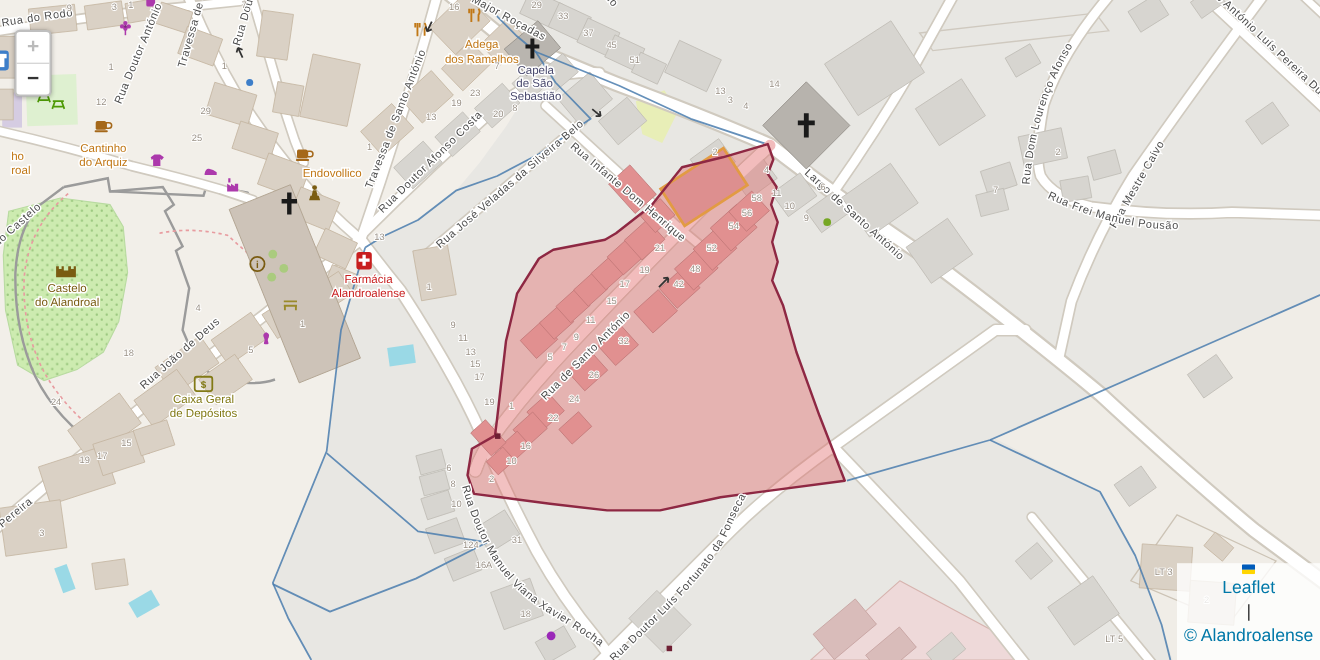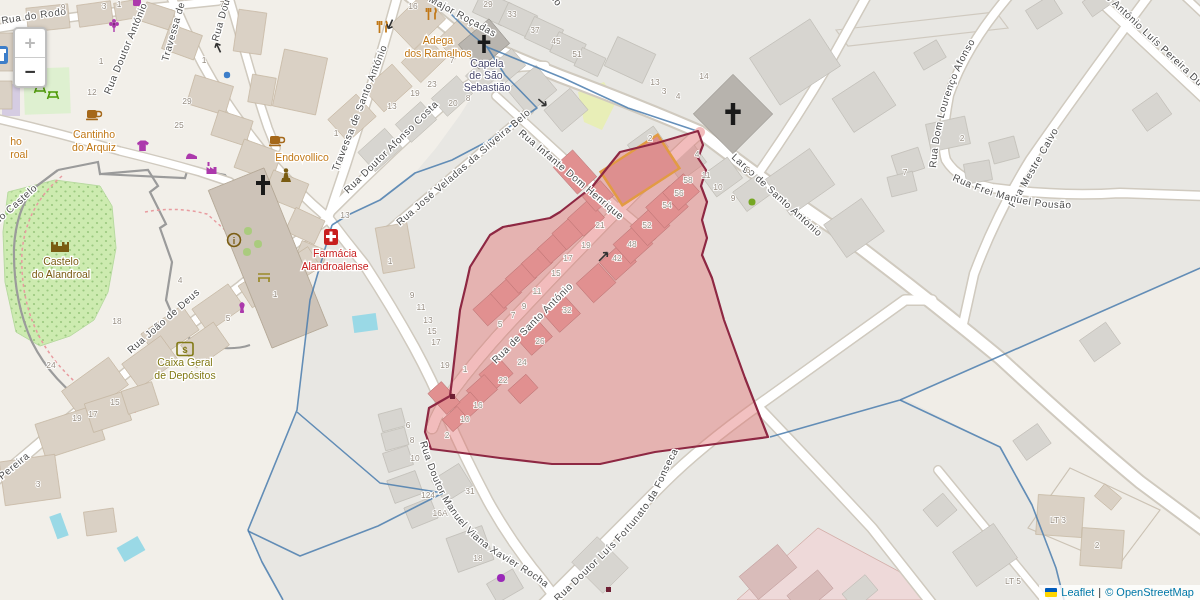--- a/index.html
+++ b/index.html
@@ -18,22 +18,22 @@
   .b4{fill:#d9bcba;stroke:#c4a09e;stroke-width:.7;}
   .rc{fill:none;stroke:#d0cabf;stroke-linecap:round;stroke-linejoin:round;}
   .rf{fill:none;stroke:#ffffff;stroke-linecap:round;stroke-linejoin:round;}
   .bd{fill:none;stroke:#4a7cae;stroke-width:1.6;opacity:.85;stroke-linejoin:round;}
   
   .zoomctl{position:absolute;left:13px;top:27px;width:30px;background:#fff;border:2px solid rgba(0,0,0,.25);
      border-radius:5px;z-index:10;box-shadow:0 1px 4px rgba(0,0,0,.25);}
   .zbtn{width:30px;height:28px;line-height:28px;text-align:center;font-size:19px;font-weight:bold;color:#333;cursor:pointer;}
   .zbtn.dis{color:#bbb;cursor:default;}
   .zbtn+.zbtn{border-top:1px solid #ccc;}
-  .attrib{position:absolute;right:0;bottom:0;background:rgba(255,255,255,.8);padding:1px 6px 2px 6px;
-     font-size:11px;color:#333;z-index:10;display:flex;align-items:center;gap:4px;}
+  .attrib{position:absolute;right:0;bottom:0;background:rgba(255,255,255,.8);padding:1px 6px 12px 6px;
+     font-size:16px;color:#333;z-index:10;display:flex;align-items:center;gap:4px;flex-direction:column;}
   .attrib a{color:#0078A8;text-decoration:none;cursor:pointer;}
   .flag{display:inline-block;width:12px;height:9px;border-radius:1px;overflow:hidden;}
   .flag .t{display:block;width:12px;height:4.5px;background:#005BBB;}
   .flag .b{display:block;width:12px;height:4.5px;background:#FFD500;}
 </style>
 </head>
 <body>
 
 <div class="map">
 <svg width="1200" height="600" viewBox="0 0 1200 600">
@@ -515,15 +515,15 @@
   <div class="zbtn">−</div>
 </div>
 
 <div class="attrib">
   <span class="flag">
         <span class="t"></span>
         <span class="b"></span>
       </span>
   <a>Leaflet</a>
   <span>|</span>
-  <a>© OpenStreetMap</a>
+  <a>© Alandroalense</a>
 </div>
 </div>
 
 </body></html>

